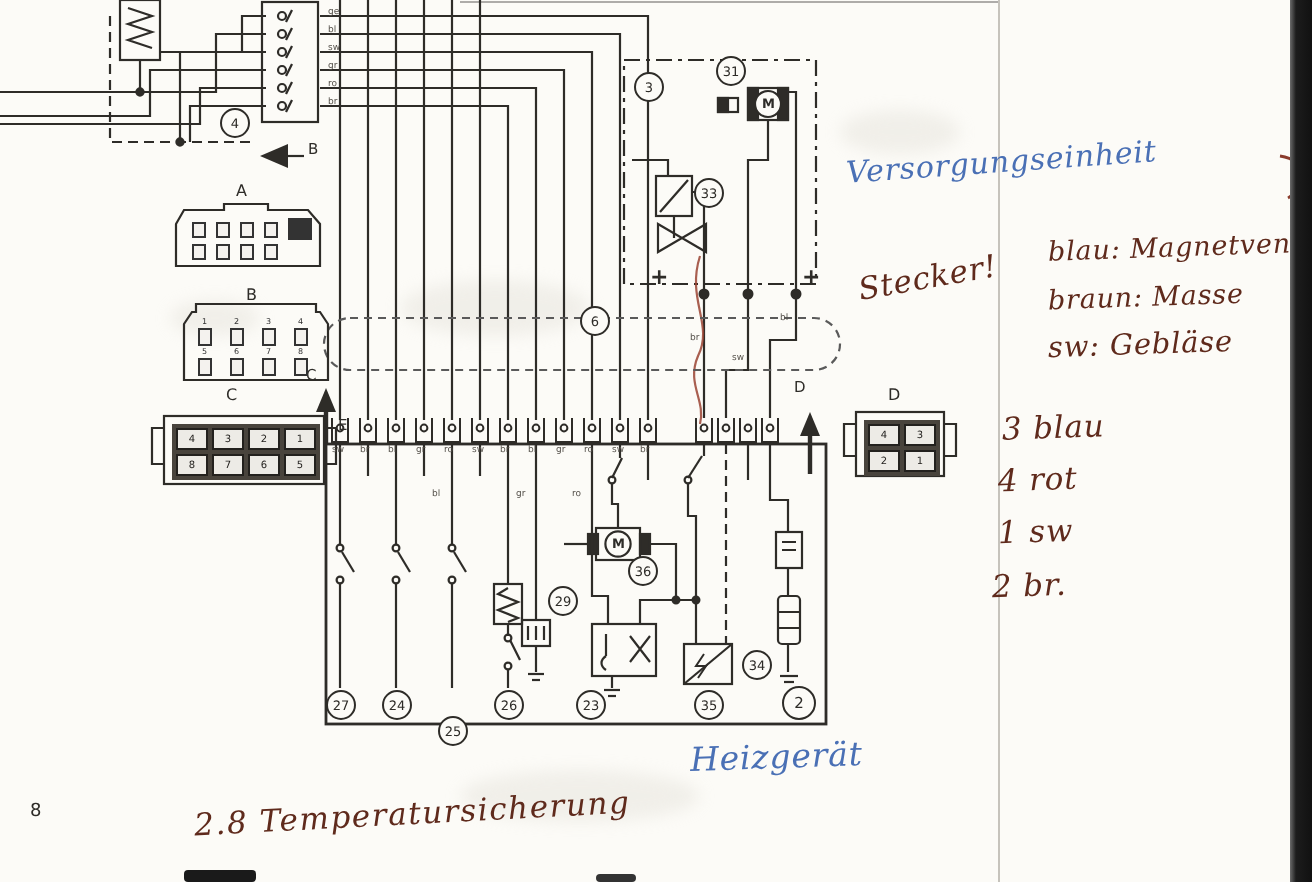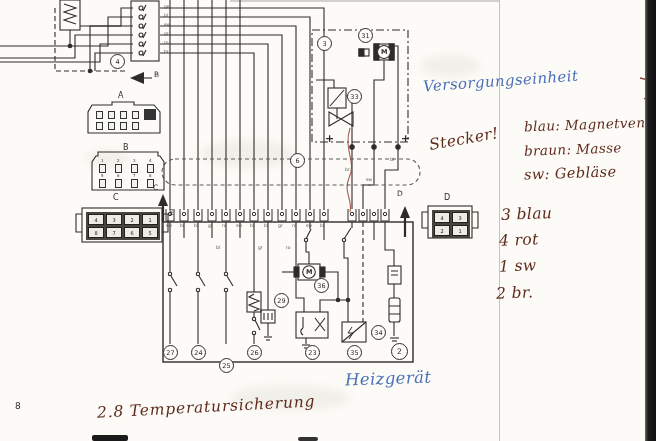--- a/index.html
+++ b/index.html
@@ -264,21 +264,21 @@
   <div class="circ" style="left:317px;top:36px;">3</div>
   <div class="circ" style="left:358px;top:28px;">31</div>
   <div class="circ" style="left:347px;top:89px;">33</div>
   <div class="circ" style="left:290px;top:153px;">6</div>
   <div class="circ" style="left:314px;top:278px;">36</div>
   <div class="circ" style="left:163px;top:345px;">27</div>
   <div class="circ" style="left:191px;top:345px;">24</div>
   <div class="circ" style="left:219px;top:358px;text-align:right;">25</div>
   <div class="circ" style="left:247px;top:345px;text-align:right;">26</div>
   <div class="circ" style="left:274px;top:293px;">29</div>
-  <div class="circ" style="left:305px;top:345px;">23</div>
+  <div class="circ" style="left:288px;top:345px;">23</div>
   <div class="circ" style="left:347px;top:345px;">35</div>
   <div class="circ" style="left:371px;top:325px;">34</div>
   <div class="circ big" style="left:391px;top:343px;">2</div>
 
   <div class="ptxt" style="left:381px;top:49px;font-size:6.5px;font-weight:bold;">M</div>
   <div class="ptxt" style="left:306px;top:269px;font-size:6.5px;font-weight:bold;">M</div>
   <div class="ptxt" style="left:325px;top:133px;font-size:11px;font-weight:bold;">+</div>
   <div class="ptxt" style="left:401px;top:133px;font-size:11px;font-weight:bold;">+</div>
 
   <div class="ptxt" style="left:154px;top:71px;font-size:7.5px;">B</div>

